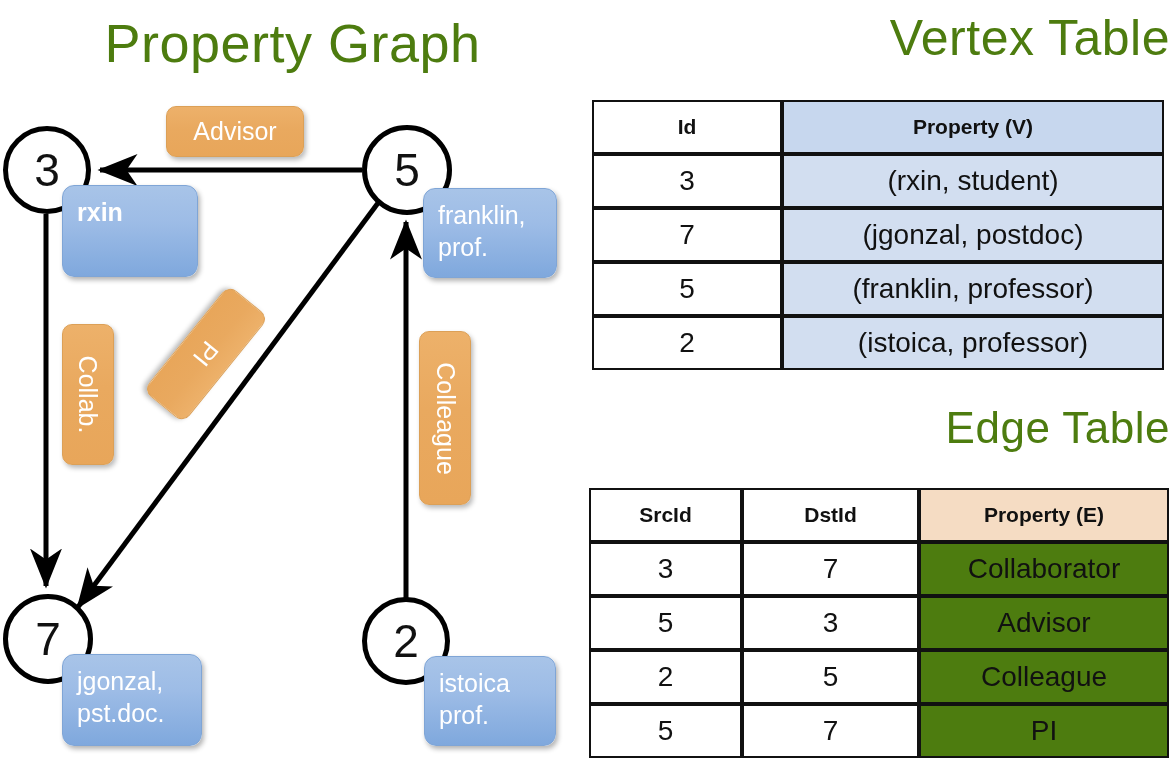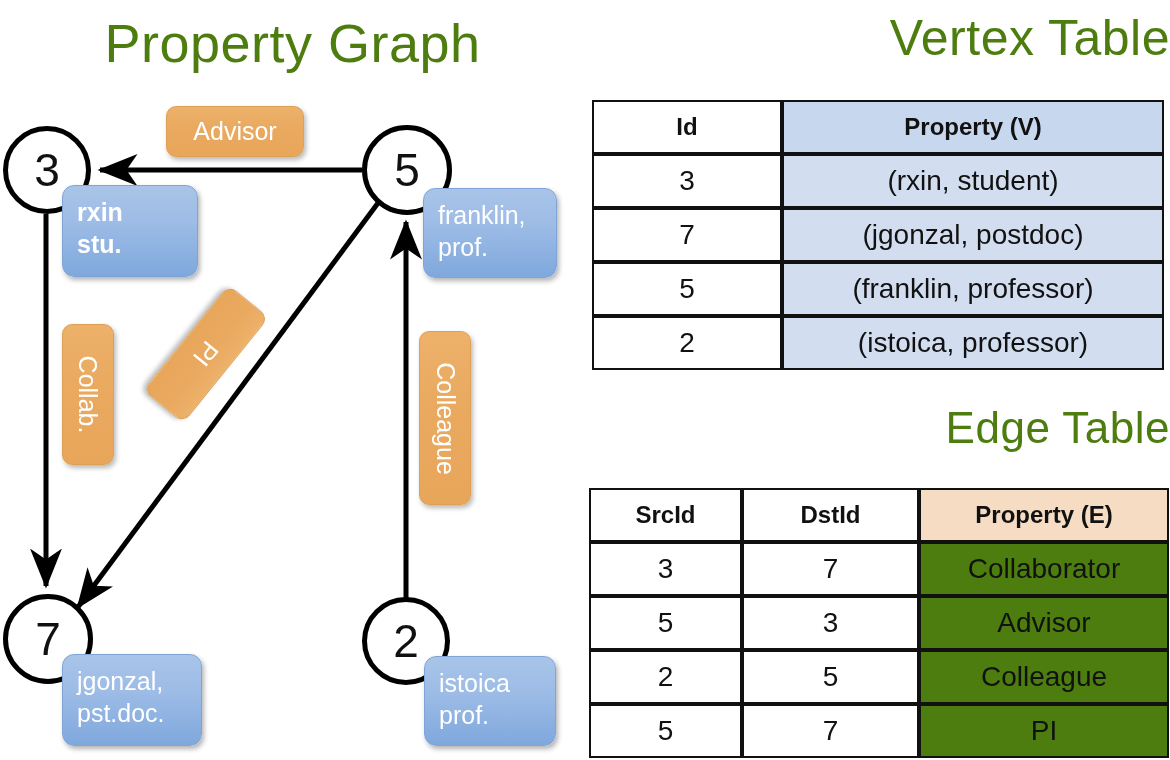--- a/index.html
+++ b/index.html
@@ -122,21 +122,21 @@
     border: 2px solid #111;
     padding: 0;
     text-align: center;
     font-weight: 300;
     font-size: 28px;
     color: #111;
     box-sizing: border-box;
   }
   .tbl th {
     font-weight: 700;
-    font-size: 24px;
+    font-size: 21px;
   }
   .hdr-plain { background: #ffffff; }
   .hdr-vprop { background: #c7d7ee; }
   .hdr-eprop { background: #f5dcc3; }
   .cell-plain { background: #ffffff; }
   .cell-vprop { background: #d2def0; }
   .cell-eprop { background: #4d7c0f; }
 
   #vertex-table { left: 592px; top: 100px; width: 572px; }
   #vertex-table tr { height: 54px; }
@@ -182,21 +182,20 @@
   <div class="node" style="left:3px; top:594px; width:90px; height:90px;">
     <span>7</span>
   </div>
 
   <div class="node" style="left:362px; top:597px; width:88px; height:88px;">
     <span>2</span>
   </div>
 
   <div class="vbox" style="left:62px; top:185px; width:136px; height:92px;font-weight:bold;">
     <div>rxin</div>
-    <div>stu.</div>
   </div>
 
   <div class="vbox" style="left:423px; top:188px; width:134px; height:90px;">
     <div>franklin,</div>
     <div>prof.</div>
   </div>
 
   <div class="vbox" style="left:62px; top:654px; width:140px; height:92px;">
     <div>jgonzal,</div>
     <div>pst.doc.</div>

